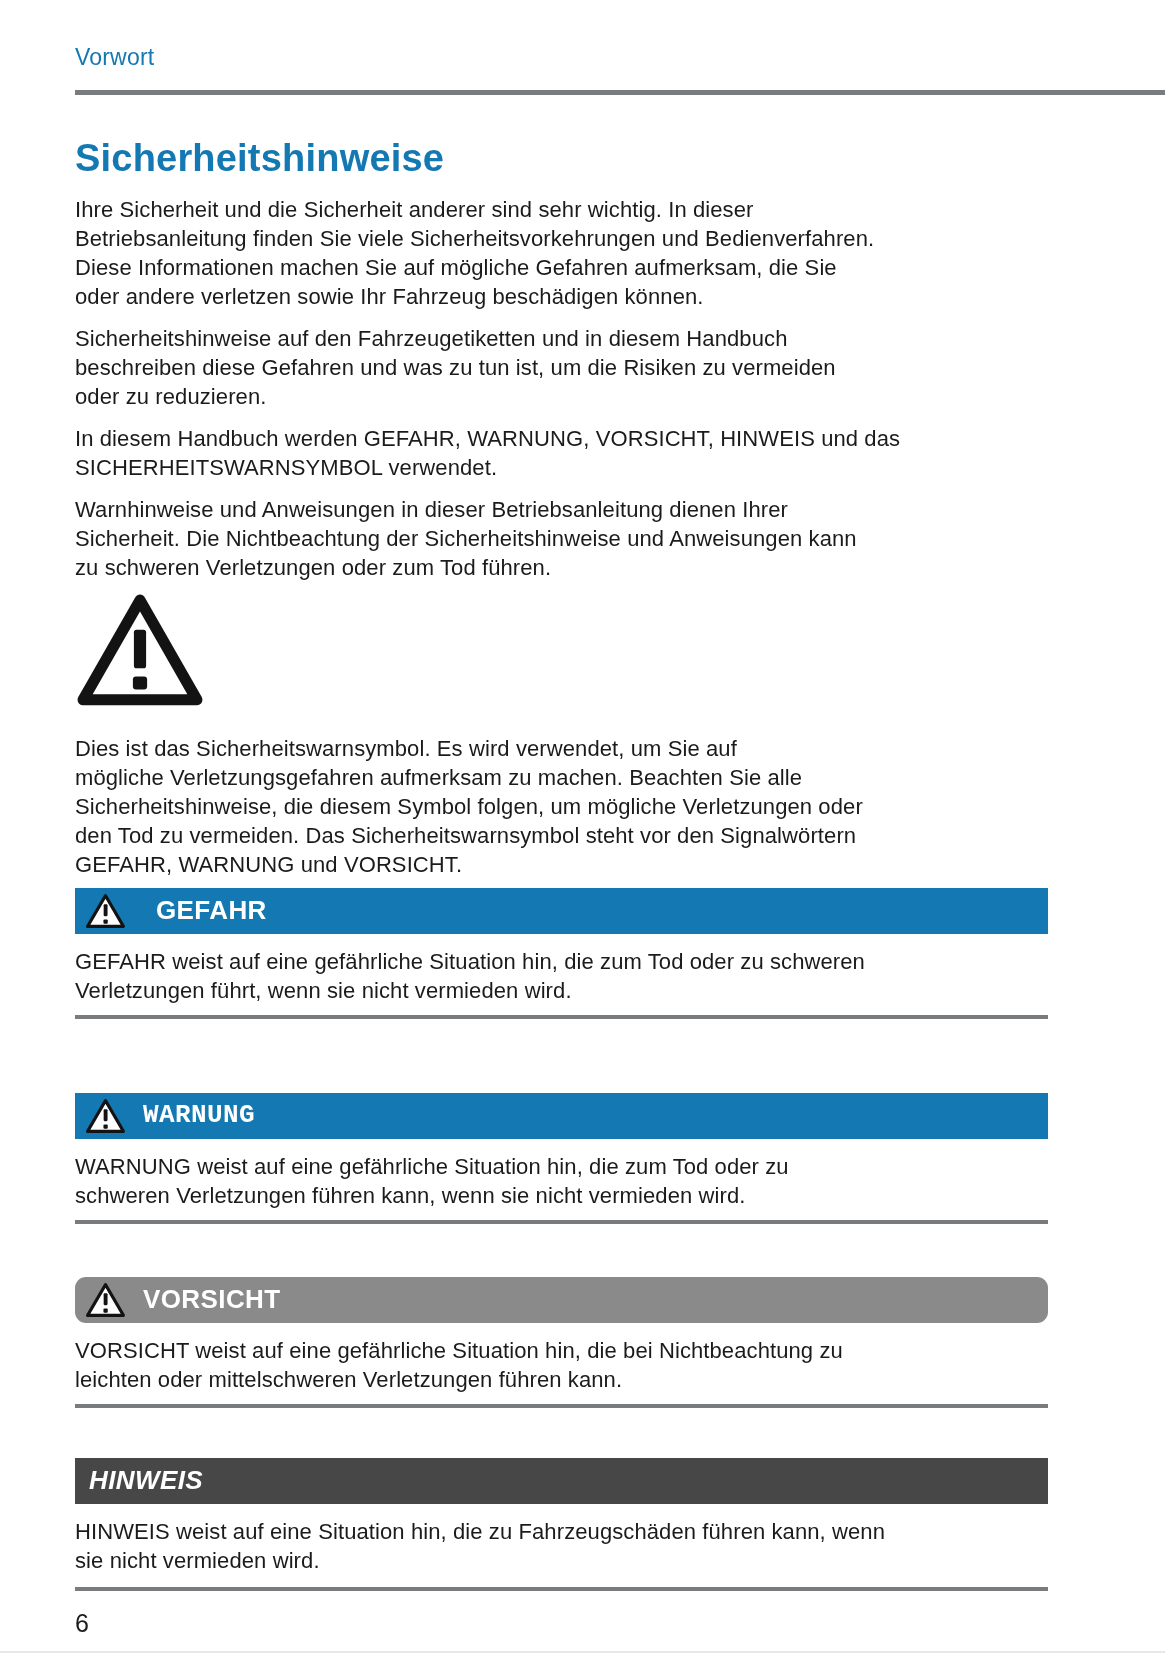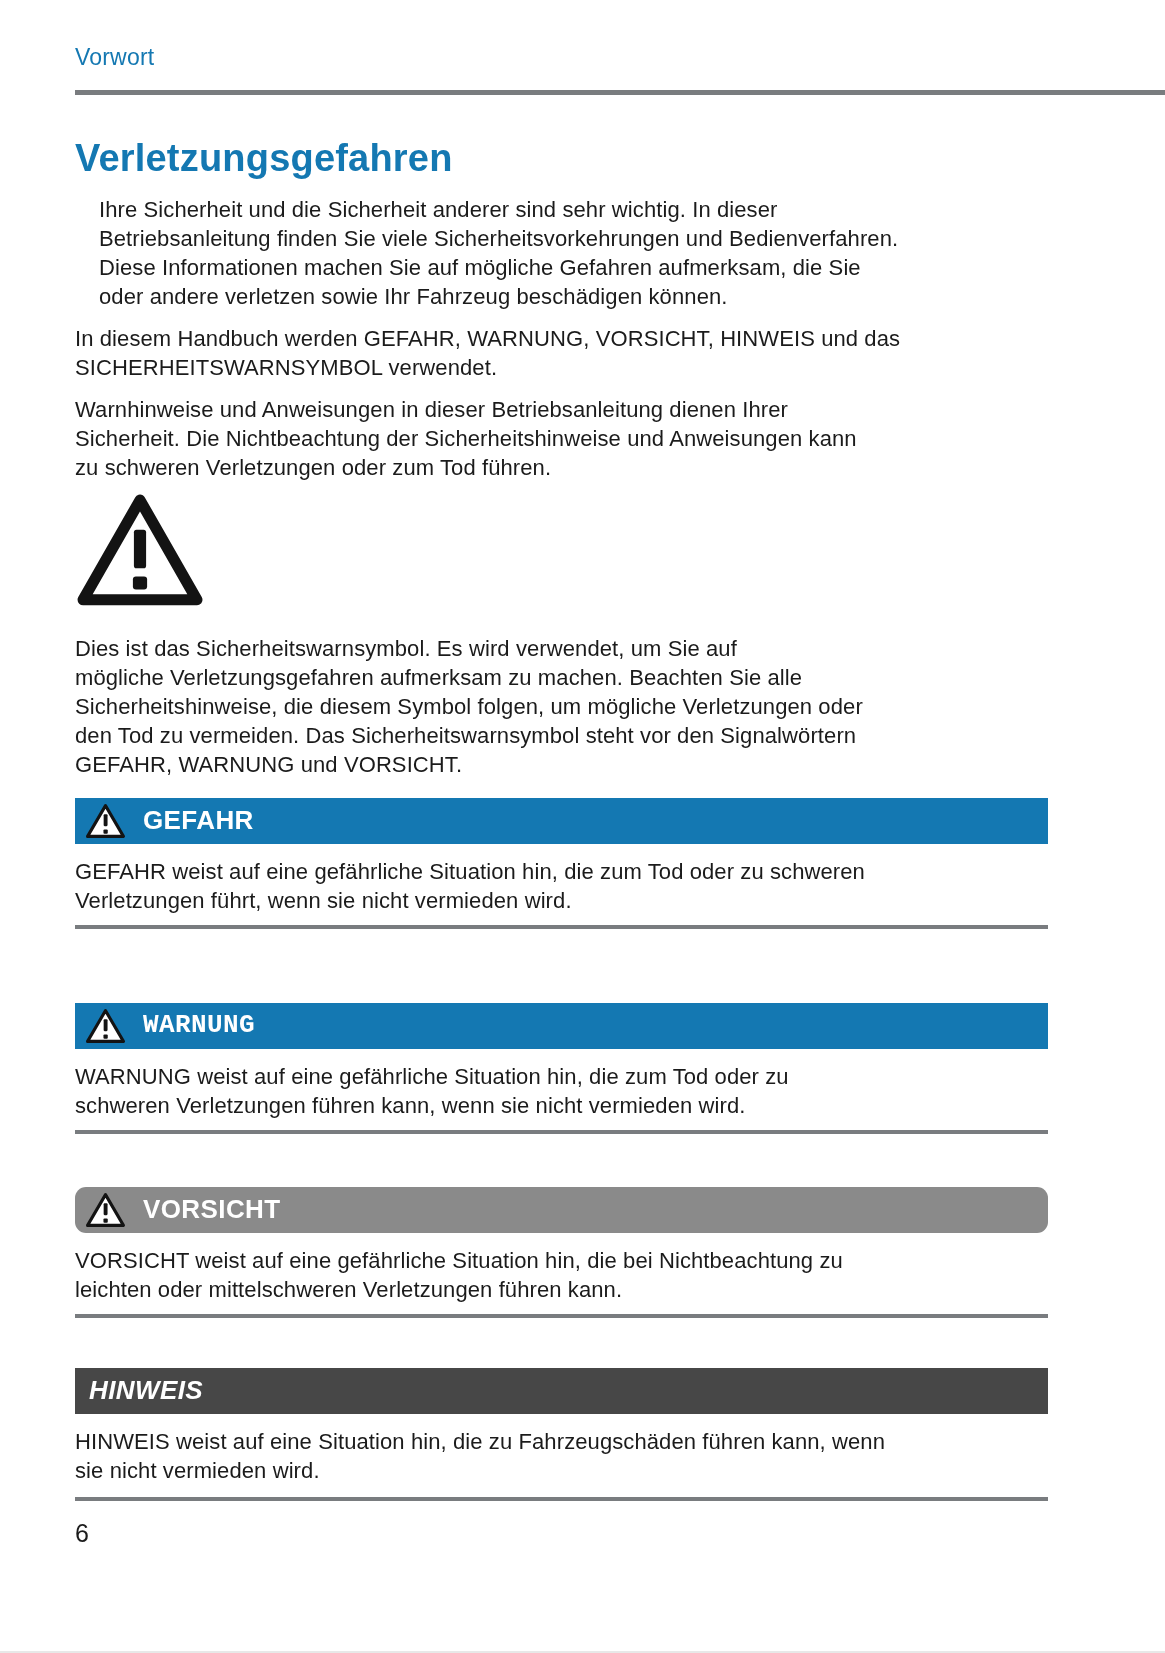--- a/index.html
+++ b/index.html
@@ -43,21 +43,21 @@
     letter-spacing:0.2px;
   }
   p.bodytext{
     margin-top:13px;
     color:var(--text_color,#1b1b1b);
     font-size:22px;
     line-height:29px;
     white-space:pre-line;
     letter-spacing:0.1px;
   }
-  p.bodytext.first{margin-top:14px;margin-left:24px;}
+  p.bodytext.first{margin-top:14px;}
   .symbol-wrap{
     margin-top:8px;
     height:122px;
     width:130px;
   }
   .symbol-wrap svg{display:block;width:130px;height:122px;}
   p.symbol-desc{margin-top:22px;}
   .alert-banner{
     height:46px;
     width:973px;
@@ -83,21 +83,21 @@
   .divider{
     border:none;
     height:4px;
     width:973px;
     background:var(--rule_gray,#797c7f);
     margin-top:10px;
   }
   .banner-gap-1{margin-top:74px;font-family:Liberation Mono, monospace;}
   .banner-gap-2{margin-top:53px;}
   .banner-gap-3{margin-top:50px;}
-  .gefahr-banner{margin-top:19px;}
+  .gefahr-banner{margin-top:9px;gap:13px;}
   .footer-rule{
     border:none;
     height:4px;
     width:973px;
     background:var(--rule_gray,#797c7f);
     margin-top:12px;
   }
   .page-number{
     margin-top:17px;
     font-size:25px;
@@ -106,26 +106,29 @@
   }
 </style>
 </head>
 <body>
 
 <div class="page">
 
   <div class="breadcrumb">Vorwort</div>
   <hr class="header-rule">
 
-  <h1 class="page-title">Verletzungsgefahren</h1>
+  <h1 class="page-title">Sicherheitshinweise</h1>
 
   <p class="bodytext first">Ihre Sicherheit und die Sicherheit anderer sind sehr wichtig. In dieser
 Betriebsanleitung finden Sie viele Sicherheitsvorkehrungen und Bedienverfahren.
 Diese Informationen machen Sie auf mögliche Gefahren aufmerksam, die Sie
 oder andere verletzen sowie Ihr Fahrzeug beschädigen können.</p>
+  <p class="bodytext">Sicherheitshinweise auf den Fahrzeugetiketten und in diesem Handbuch
+beschreiben diese Gefahren und was zu tun ist, um die Risiken zu vermeiden
+oder zu reduzieren.</p>
   <p class="bodytext">In diesem Handbuch werden GEFAHR, WARNUNG, VORSICHT, HINWEIS und das
 SICHERHEITSWARNSYMBOL verwendet.</p>
   <p class="bodytext">Warnhinweise und Anweisungen in dieser Betriebsanleitung dienen Ihrer
 Sicherheit. Die Nichtbeachtung der Sicherheitshinweise und Anweisungen kann
 zu schweren Verletzungen oder zum Tod führen.</p>
 
   <div class="symbol-wrap">
     <svg viewBox="0 0 128 118" aria-hidden="true">
       <polygon points="64,9 120,107 8,107" fill="none" stroke="#131313" stroke-width="11" stroke-linejoin="round"></polygon>
       <rect x="58" y="38" width="12" height="38" rx="2.5" fill="#131313"></rect>

